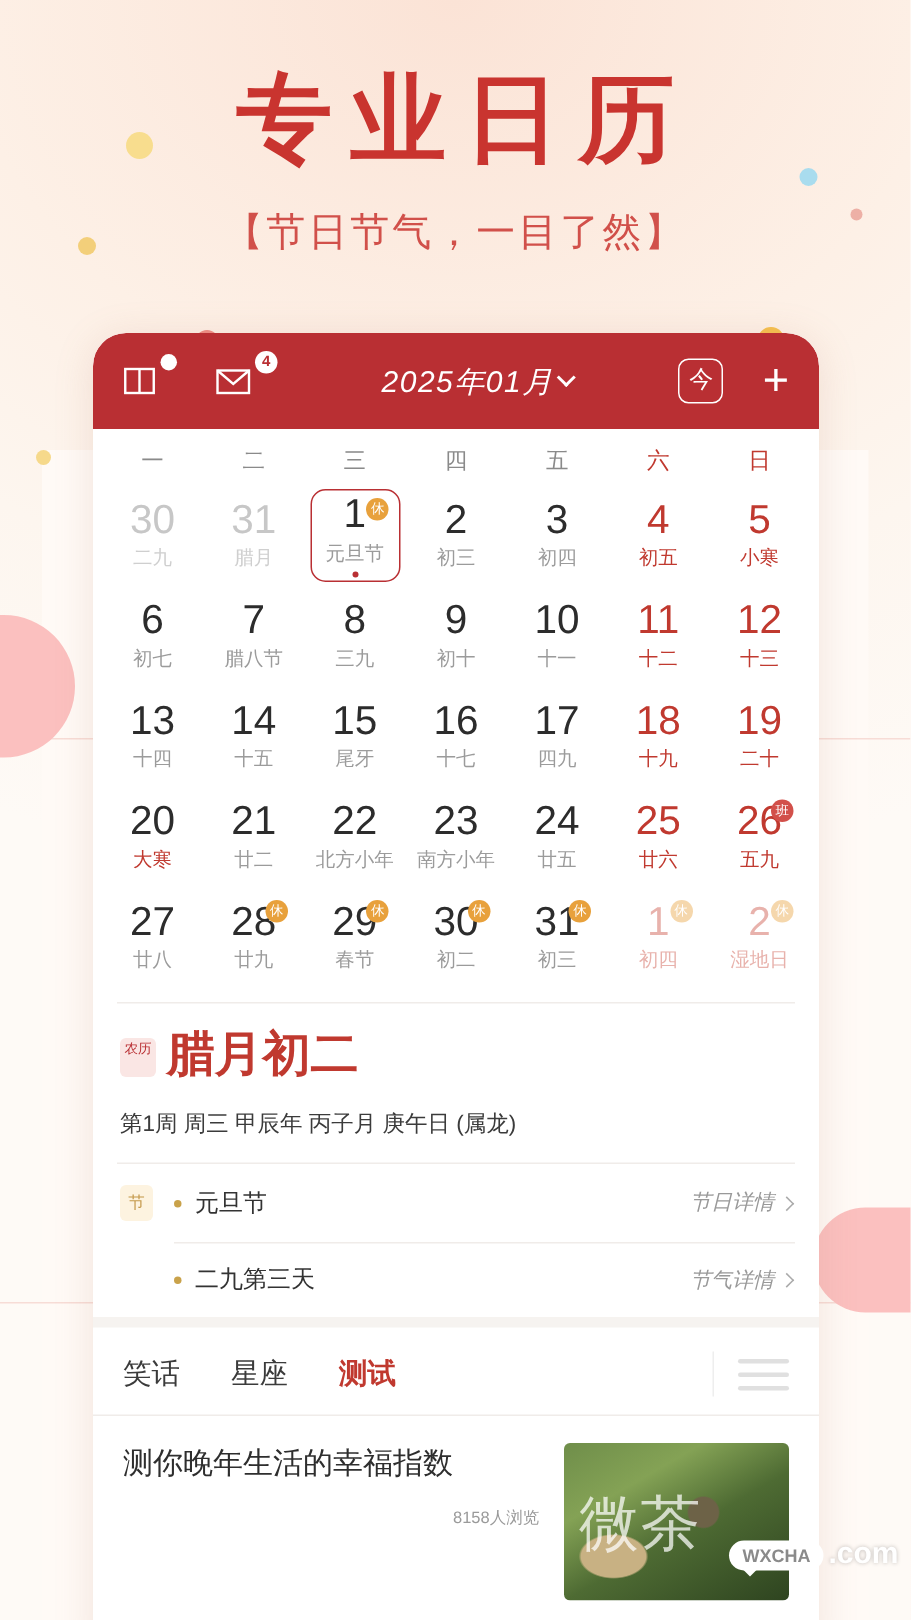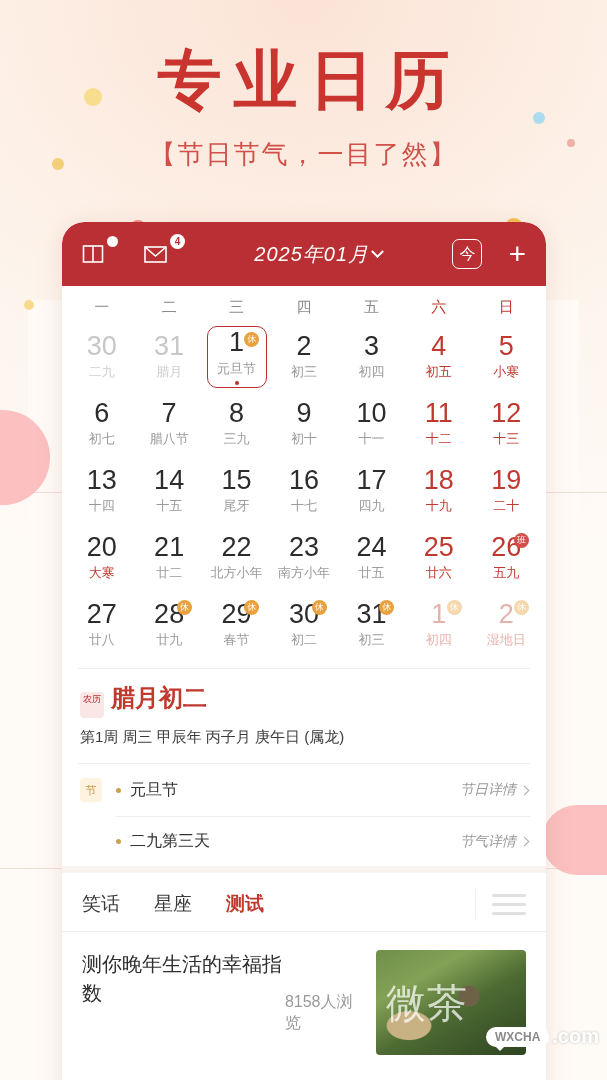--- a/index.html
+++ b/index.html
@@ -128,28 +128,28 @@
   .thickdiv { height:7px; background:#f6f3f0; }
 
   
   .detail { padding:16px 18px 6px 18px; position:relative; }
   .detail .row1 { display:flex; align-items:flex-start; }
   .lunar-tag {
     width:24px; height:26px; border-radius:4px; background:#fae6e4;
     color:#b92f33; font-size:9px; line-height:11px; text-align:center;
     padding-top:2px; margin-top:7px; margin-right:7px; flex:none;
   }
-  .lunar-big { font-size:24px; color:#c0392f; font-weight:700;
+  .lunar-big { font-size:32px; color:#c0392f; font-weight:700;
     font-family:Liberation Serif, serif; line-height:1.1; }
   .wx { margin-left:auto; text-align:right; }
   .wx .l1 { font-size:15px; color:#333; white-space:nowrap; }
   .wx .l2 { font-size:14px; color:#555; margin-top:5px; }
   .sun { color:#f5b923; }
   .pin { color:#3d8fe0; }
-  .ganzhi { font-size:15px; color:#3b3b3b; margin-top:10px; padding-bottom:10px; }
+  .ganzhi { font-size:15px; color:#3b3b3b; margin-top:20px; padding-bottom:10px; }
 
   .festrow {
     display:flex; align-items:center; padding:14px 18px; font-size:16px; color:#333;
   }
   .festrow .tag {
     width:22px; height:24px; border-radius:4px; background:#fdf3e0;
     color:#c59a4d; font-size:11px; line-height:24px; text-align:center;
     margin-right:14px; flex:none;
   }
   .festrow .tagspace { width:22px; margin-right:14px; flex:none; }
@@ -166,21 +166,21 @@
   .tabbar .tab { font-size:19px; color:#3b3b3b; margin-right:34px; }
   .tabbar .tab.active { color:#c0392f; font-weight:700; }
   .tabbar .sep { margin-left:auto; width:1px; height:30px; background:#eee; }
   .hamb { width:34px; margin-left:16px; display:flex; flex-direction:column; gap:6px; }
   .hamb span { height:3px; background:#e0e0e0; border-radius:2px; }
 
   
   .feed { padding:18px 20px 0 20px; display:flex; }
   .feed .txt { flex:1; padding-right:14px; display:flex; }
   .feed .h { font-size:20px; color:#2e2e2e; line-height:1.45; }
-  .feed .meta { font-size:16px; color:#9a9a9a; margin-top:42px; }
+  .feed .meta { font-size:11px; color:#9a9a9a; margin-top:42px; }
   .thumb {
     width:150px; height:105px; border-radius:4px; flex:none; position:relative;
     overflow:hidden;
     background:
       radial-gradient(circle at 62% 44%, #6d6247 0 9%, transparent 10%),
       radial-gradient(ellipse at 22% 72%, #c8b183 0 13%, transparent 14%),
       linear-gradient(150deg,#6f8e4a 0%,#84a255 28%,#4e6b33 55%,#2e4420 100%);
   }
   .wm {
     position:absolute; left:10px; top:26px;

